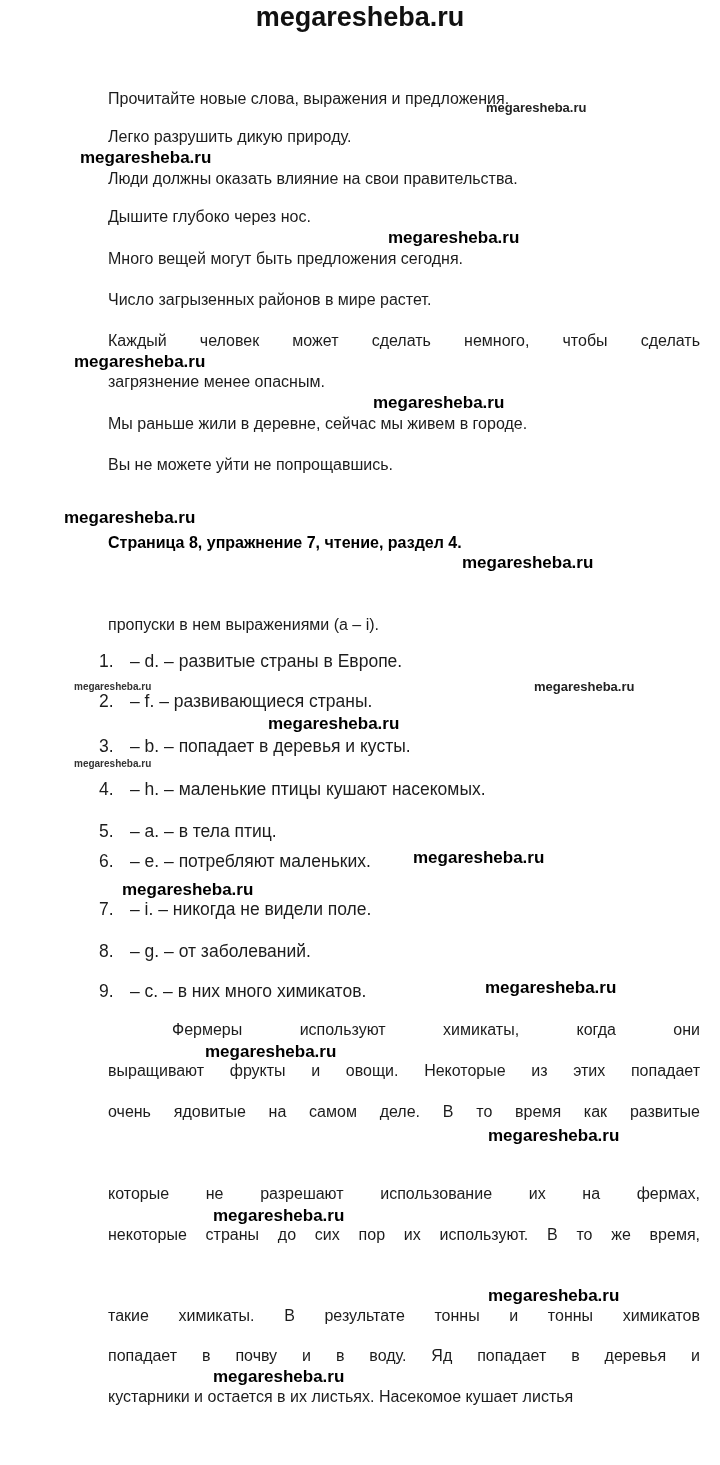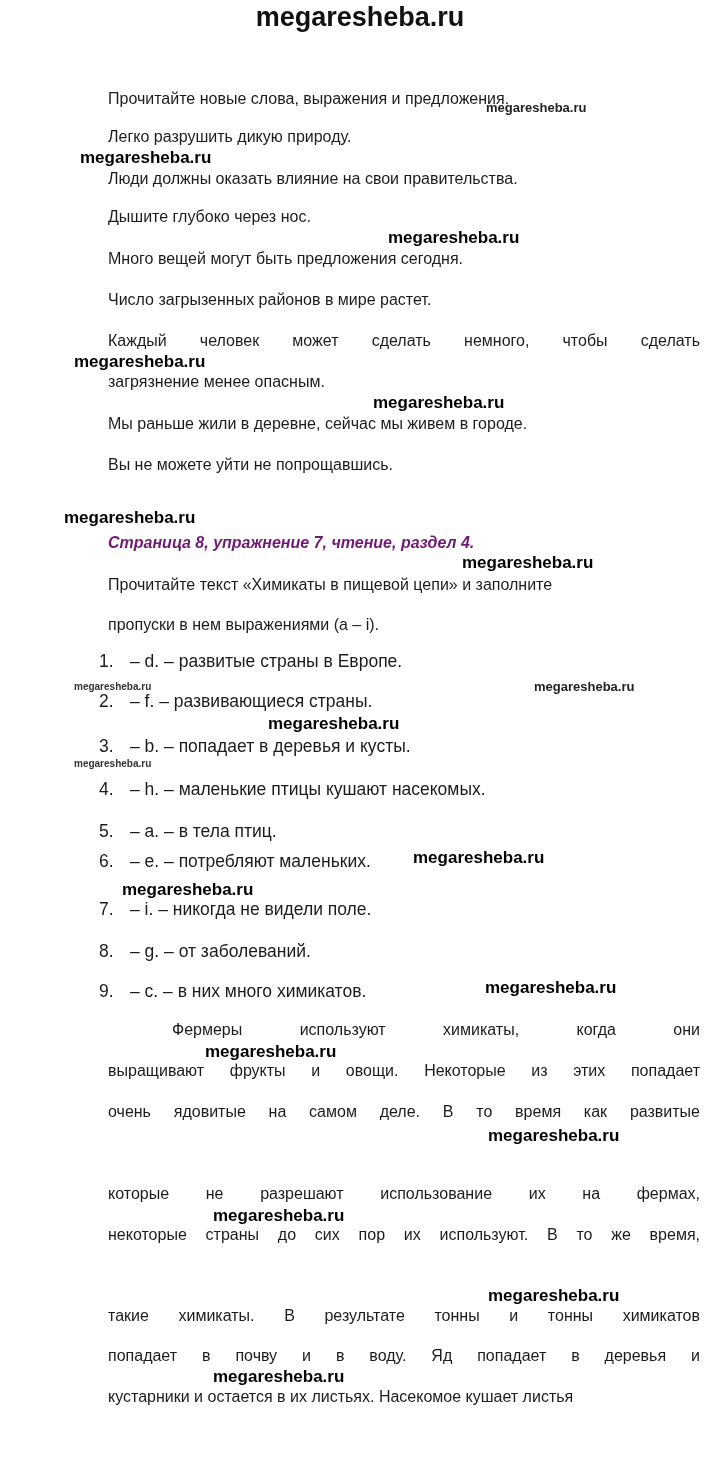--- a/index.html
+++ b/index.html
@@ -32,21 +32,21 @@
     color: #1c1c1c;
     white-space: nowrap;
     margin-left: 36px;
   }
   .just {
     white-space: normal;
     text-align: justify;
     text-align-last: justify;
   }
   .indent { padding-left: 64px; }
-  .heading { font-weight: bold; color: #701a75; font-style: italic; }
+  .heading { font-weight: bold; color: #000000; }
   .wm {
     position: absolute;
     font-weight: bold;
     font-size: 17px;
     color: #000000;
     white-space: nowrap;
   }
   .wm-sm {
     position: absolute;
     font-weight: bold;
@@ -102,21 +102,20 @@
 
   <div class="txt" style="top:454px">Вы не можете уйти не попрощавшись.</div>
 
   <div class="txt" style="top:413px">Мы раньше жили в деревне, сейчас мы живем в городе.</div>
 
   <div class="wm" style="top:508px;left:64px">megaresheba.ru</div>
 
   <div class="txt heading" style="top:532px">Страница 8, упражнение 7, чтение, раздел 4.</div>
   <div class="wm" style="top:553px;left:462px">megaresheba.ru</div>
 
-  <div class="txt" style="top:574px">Прочитайте текст «Химикаты в пищевой цепи» и заполните</div>
   <div class="txt" style="top:614px">пропуски в нем выражениями (a – i).</div>
 
   <div class="ans" style="top:650px">
     <span class="num">1.</span>
     <span>– d. – развитые страны в Европе.</span>
   </div>
   <div class="wm-xs" style="top:681px;left:74px">megaresheba.ru</div>
   <div class="wm-sm" style="top:679px;left:534px">megaresheba.ru</div>
 
   <div class="ans" style="top:690px">

